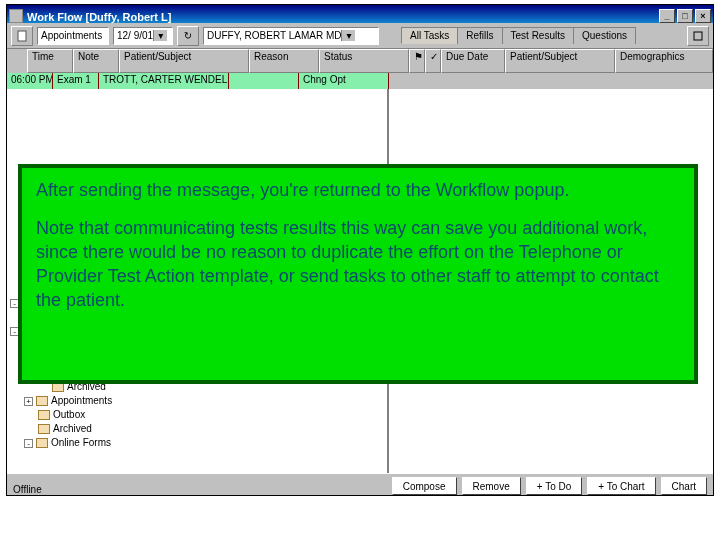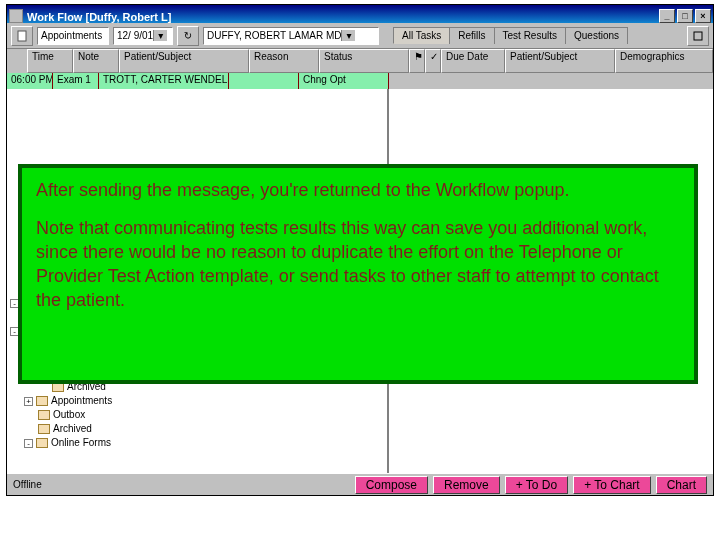--- a/index.html
+++ b/index.html
@@ -33,21 +33,21 @@
   .tb-btn { width:22px; height:20px; border:1px solid #fff;
     border-right-color:#808080; border-bottom-color:#808080;
     background:#c0c0c0; display:flex; align-items:center; justify-content:center;}
   .field {
     height:18px; background:#fff; border:1px solid #808080;
     border-right-color:#fff; border-bottom-color:#fff;
     font-size:10px; padding:1px 3px; display:flex; align-items:center;
   }
   .dropdown-caret { width:14px; text-align:center; background:#c0c0c0;
     border-left:1px solid #808080;}
-  .tabstrip { display:flex; }
+  .tabstrip { display:flex; margin-left:8px; }
   .tab {
     font-size:10px; padding:2px 8px; background:#c0c0c0;
     border:1px solid #808080; border-bottom:none; margin-right:-1px;
   }
   .tab.active { background:#d4d0c8; border-bottom:1px solid #d4d0c8; }
 
   
   .headerrow { display:flex; height:24px; font-size:10px;margin-left:20px; }
   .colhead {
     background:#c0c0c0; border:1px solid #fff;
@@ -77,36 +77,36 @@
     font-size:8px; line-height:7px; text-align:center; background:#fff;}
   .tree-row .ic { width:12px; height:10px; background:#f5deb3;
     border:1px solid #a08030;}
   .tree .lvl1 { padding-left:14px;}
   .tree .lvl2 { padding-left:28px;}
 
   
   .btnbar {
     position:absolute; left:0; bottom:0; right:0; height:22px;
     background:#c0c0c0; border-top:1px solid #fff;
-    display:flex; align-items:center; justify-content:flex-end;
+    display:flex; align-items:flex-end; justify-content:flex-end;
     padding:0 6px; gap:5px; font-size:10px;
   }
   .btnbar .status { position:absolute; left:6px; }
   .pushbtn {
-    height:18px; padding:0 10px; background:#ec4899;
+    height:18px; padding:0 10px; background:#ffffff;
     border:1px solid #fff; border-right-color:#404040; border-bottom-color:#404040;
-    font-size:12px;
+    font-size:10px;
   }
 
   
   .overlay {
     position:absolute; left:18px; top:164px; width:680px; height:220px;
     background:#00e000; border:4px solid #006000;
     padding:10px 14px; font-family:"Comic Sans MS","Trebuchet MS",cursive;
-    font-size:18px; line-height:24px; color:#7f1d1d;
+    font-size:18px; line-height:24px; color:#0c4a6e;
   }
   .overlay p { margin-bottom:14px; }
 
 </style>
 </head>
 <body>
 
 <div class="win">
 
   <div class="titlebar">

